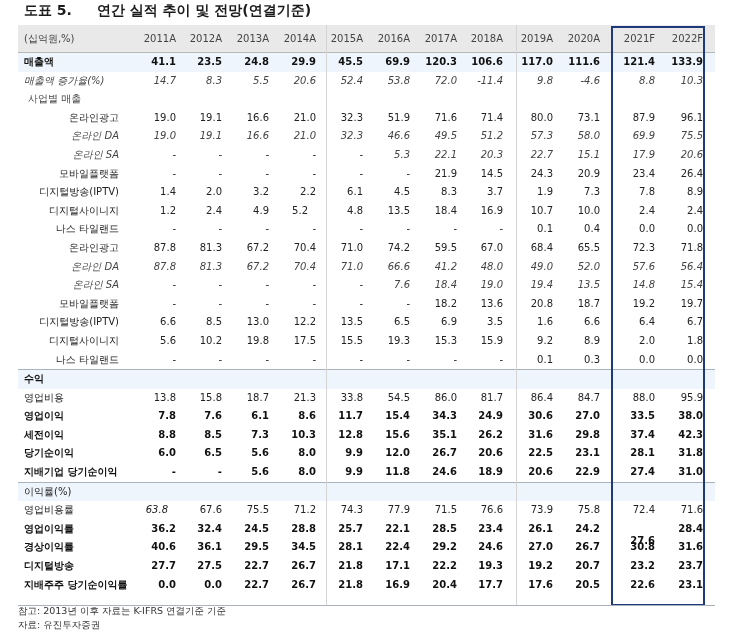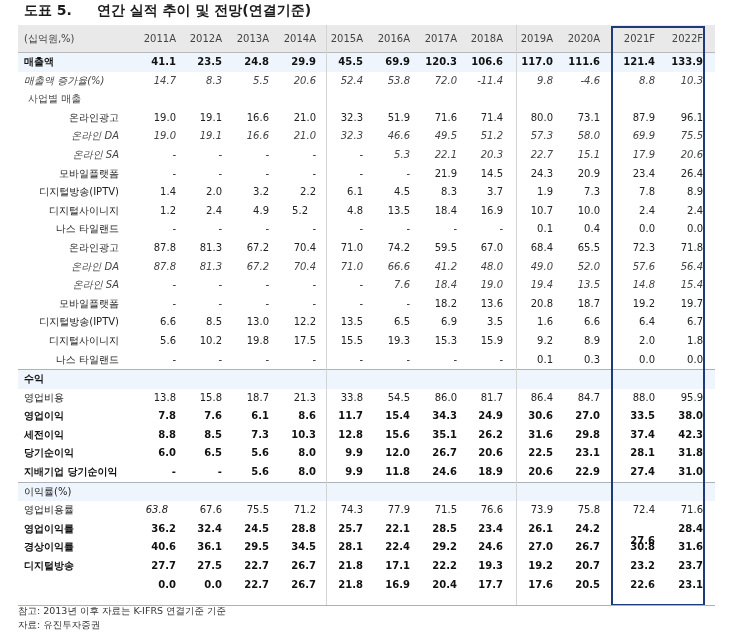--- a/index.html
+++ b/index.html
@@ -425,20 +425,21 @@
       <span class="c" style="left: 305px;">21.8</span>
       <span class="c" style="left: 352px;">17.1</span>
       <span class="c" style="left: 399px;">22.2</span>
       <span class="c" style="left: 445px;">19.3</span>
       <span class="c" style="left: 495px;">19.2</span>
       <span class="c" style="left: 542px;">20.7</span>
       <span class="c" style="left: 597px;">23.2</span>
       <span class="c" style="left: 645px;">23.7</span>
     </div>
     <div class="row bold">
+      <span class="lbl">지배주주 당기순이익률</span>
       <span class="c" style="left: 118px;">0.0</span>
       <span class="c" style="left: 164px;">0.0</span>
       <span class="c" style="left: 211px;">22.7</span>
       <span class="c" style="left: 258px;">26.7</span>
       <span class="c" style="left: 305px;">21.8</span>
       <span class="c" style="left: 352px;">16.9</span>
       <span class="c" style="left: 399px;">20.4</span>
       <span class="c" style="left: 445px;">17.7</span>
       <span class="c" style="left: 495px;">17.6</span>
       <span class="c" style="left: 542px;">20.5</span>

